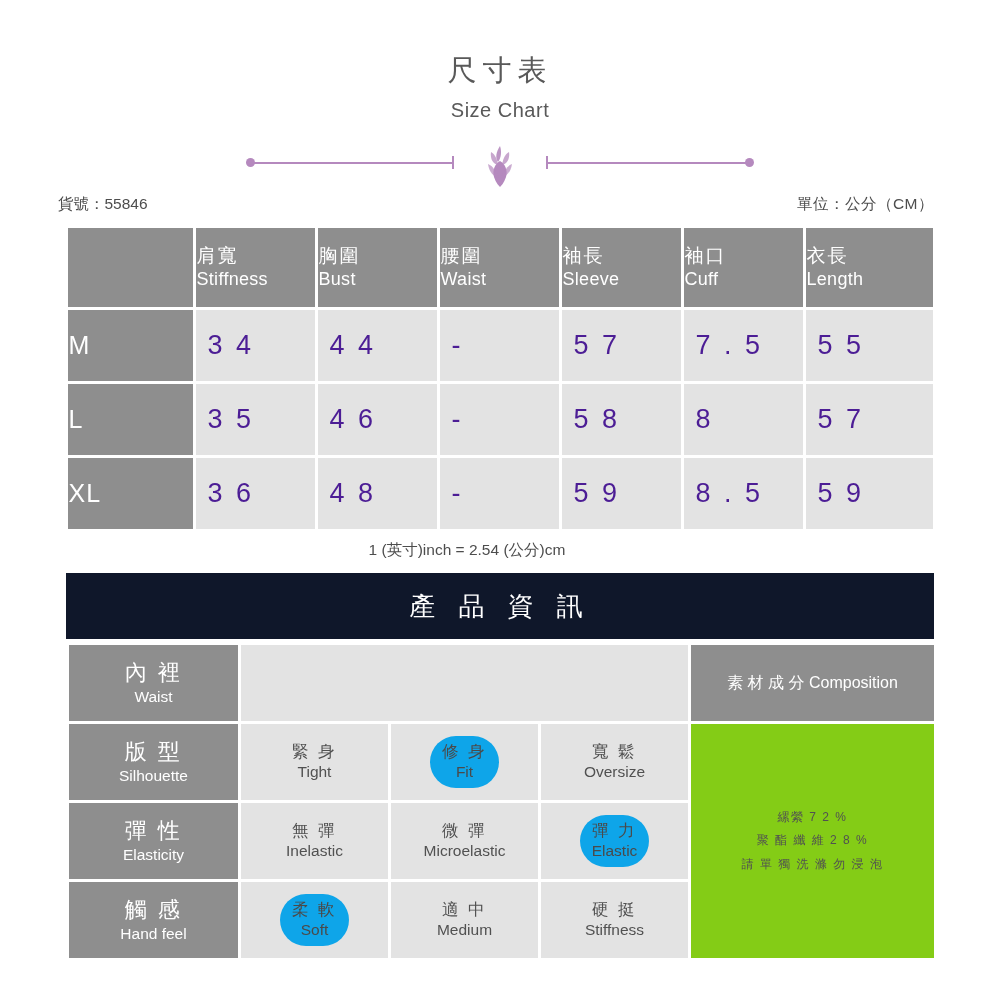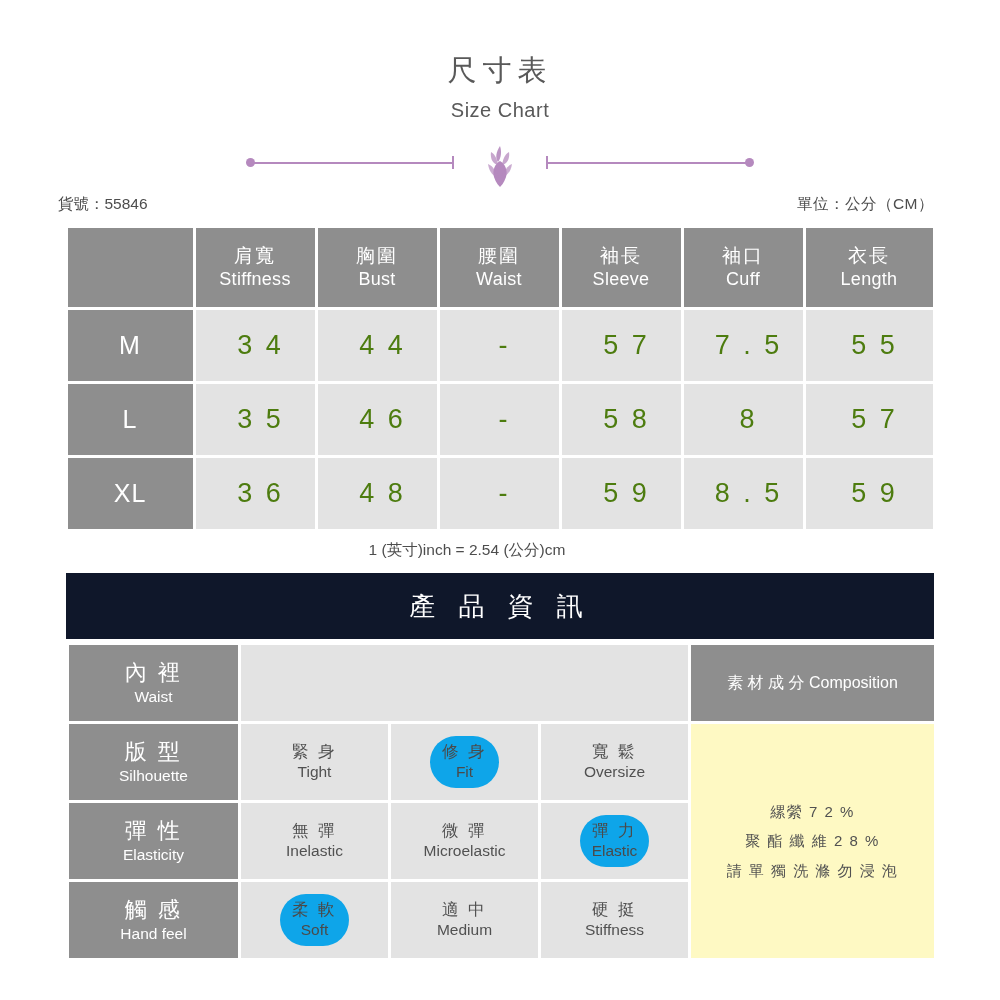--- a/index.html
+++ b/index.html
@@ -82,21 +82,20 @@
 
   
   table.size {
     border-collapse: collapse;
     margin: 10px auto 0;
     width: 868px;
     table-layout: fixed;
   }
   table.size td, table.size th {
     border: 3px solid #ffffff;
-    text-align: center;
     font-weight: 400;
   }
   table.size thead td {
     background: #8e8e8e;
     color: #ffffff;
     height: 82px;
     line-height: 1.28;
     font-size: 18px;
   }
   table.size thead td .zh {
@@ -112,21 +111,21 @@
   table.size thead td.corner { background: #8e8e8e; }
   table.size tbody td.lbl {
     background: #8e8e8e;
     color: #ffffff;
     font-size: 25px;
     height: 74px;
     letter-spacing: 1px;
   }
   table.size tbody td.val {
     background: #e3e3e3;
-    color: #4d7c0f;
+    color: #4c1d95;
     font-size: 27px;
     letter-spacing: 3px;
     padding-left: 12px;
   }
   col.c0 { width: 128px; }
   col.c1 { width: 122px; }
   col.c2 { width: 122px; }
   col.c3 { width: 122px; }
   col.c4 { width: 122px; }
   col.c5 { width: 122px; }
@@ -182,24 +181,24 @@
   }
   .info-cell .zh { display: block; font-size: 16.5px; letter-spacing: 2.5px; }
   .info-cell .en { display: block; font-size: 15.5px; }
   .opt {
     display: inline-block;
     padding: 5px 12px 6px;
     border-radius: 26px;
   }
   .opt.on { background: #0ea5e9; color: #4a4a4a; }
   .comp {
-    background: #fef9c3;
+    background: #84cc16;
     color: #515151;
     width: 246px;
-    font-size: 15px;
+    font-size: 12px;
     line-height: 1.95;
     letter-spacing: 1.5px;
   }
   .comp-head {
     background: #8e8e8e;
     color: #ffffff;
     line-height: 1.3;
     height: 79px;
   }
   .blank-cell { background: #e3e3e3; }

